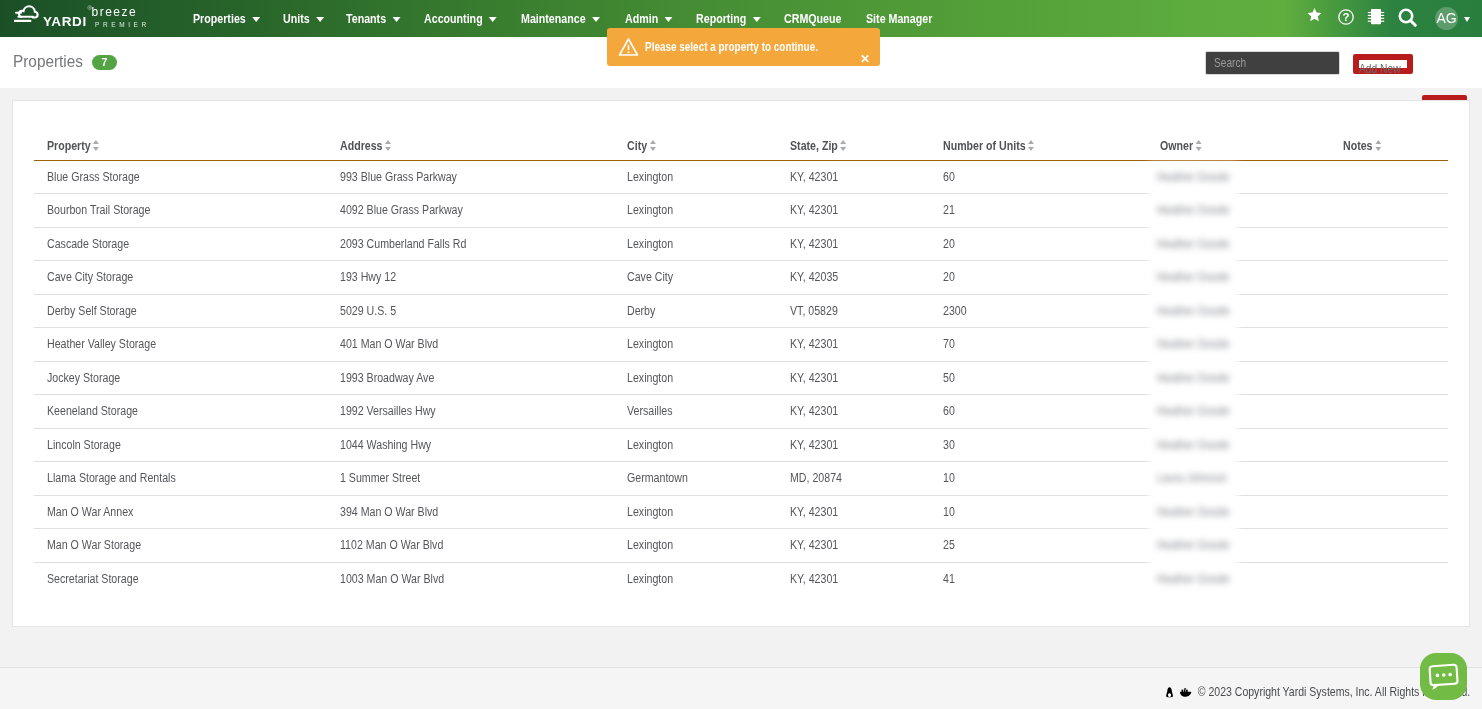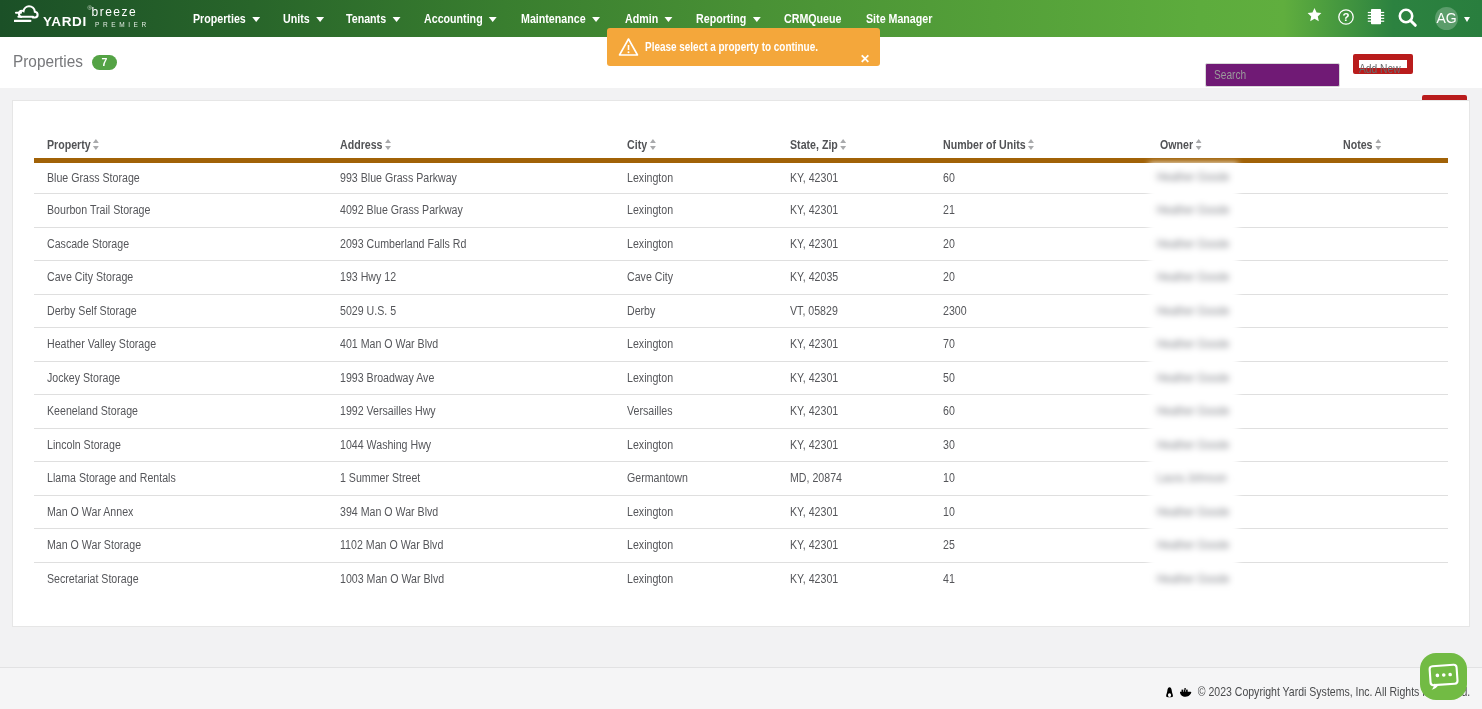--- a/index.html
+++ b/index.html
@@ -22,38 +22,38 @@
 .logo-premier { position:absolute; left:95px; top:20.5px; font-size:6.5px; color:#e2ece2;
   letter-spacing:3.6px; }
 .navicon { position:absolute; top:0; height:37px; }
 .header { position:absolute; left:0; top:37px; width:1482px; height:51px; background:#fff; }
 .ptitle { position:absolute; left:13px; top:53px; font-size:16px; color:#77787b;
   transform:scaleX(0.96); transform-origin:0 50%; }
 .badge { position:absolute; left:92px; top:54.5px; width:25px; height:15px; background:#54a345;
   border-radius:8px; color:#fff; font-size:10.5px; font-weight:bold; text-align:center;
   line-height:15px; }
 .search { position:absolute; left:1205px; top:51px; width:135px; height:24px;
-  border:1px solid #d8d8d8; border-radius:2px; background:#701a75; color:#9a9a9b;
-  font-size:13px; line-height:22px; padding-left:8px;margin-top:12px; }
+  border:1px solid #d8d8d8; border-radius:2px; background:#404040; color:#9a9a9b;
+  font-size:13px; line-height:22px; padding-left:8px; }
 .btn { position:absolute; top:53.5px; height:20px; border:6px solid #b91c1c;
   border-radius:2px; background:#fff; color:#6a6b6e; font-size:12.5px; text-align:center;
   line-height:18px; }
 .toast { position:absolute; left:607px; top:28px; width:273px; height:38px;
   background:#f4a73b; border-radius:3px; }
 .toast-text { position:absolute; left:38px; top:0; height:38px; line-height:38px;
   color:#fff; font-size:13px; font-weight:bold; transform:scaleX(0.765);
   transform-origin:0 50%; white-space:nowrap; }
 .toast-x { position:absolute; left:860px; top:40px; height:38px; line-height:38px; color:#fff;
   font-size:12px; font-weight:bold; }
 .card { position:absolute; left:12px; top:100px; width:1458px; height:527px;
   background:#fff; border:1px solid #e6e6e6; }
 table { border-collapse:collapse; table-layout:fixed; width:1414px;
   margin:31px 0 0 21px; }
 th { font-size:12.5px; font-weight:bold; color:#525356; text-align:left; height:28px;
-  border-bottom:5px solid #a16207; padding:0 0 0 13px; white-space:nowrap; }
+  border-bottom:1px solid #a16207; padding:0 0 0 13px; white-space:nowrap; }
 td { font-size:12.5px; color:#55565a; height:33.5px; border-bottom:1px solid #dfdfdf;
   padding:0 0 0 13px; white-space:nowrap; }
 th .sx, td .sx { transform:scaleX(0.85); }
 tr.last td { border-bottom:none; }
 .sort { display:inline-block; vertical-align:-1.5px; margin-left:3px; }
 .blurband { position:absolute; left:1149px; top:162.5px; width:89px; height:431px;
   background:#fff; filter:blur(3.2px); font-size:12.5px; color:#84868c; }
 .blurband div { height:33.5px; line-height:33.5px; padding-left:9px;
   transform:scaleX(0.85); transform-origin:0 50%; white-space:nowrap; }
 .blurband div:first-child { margin-top:-2px; }

